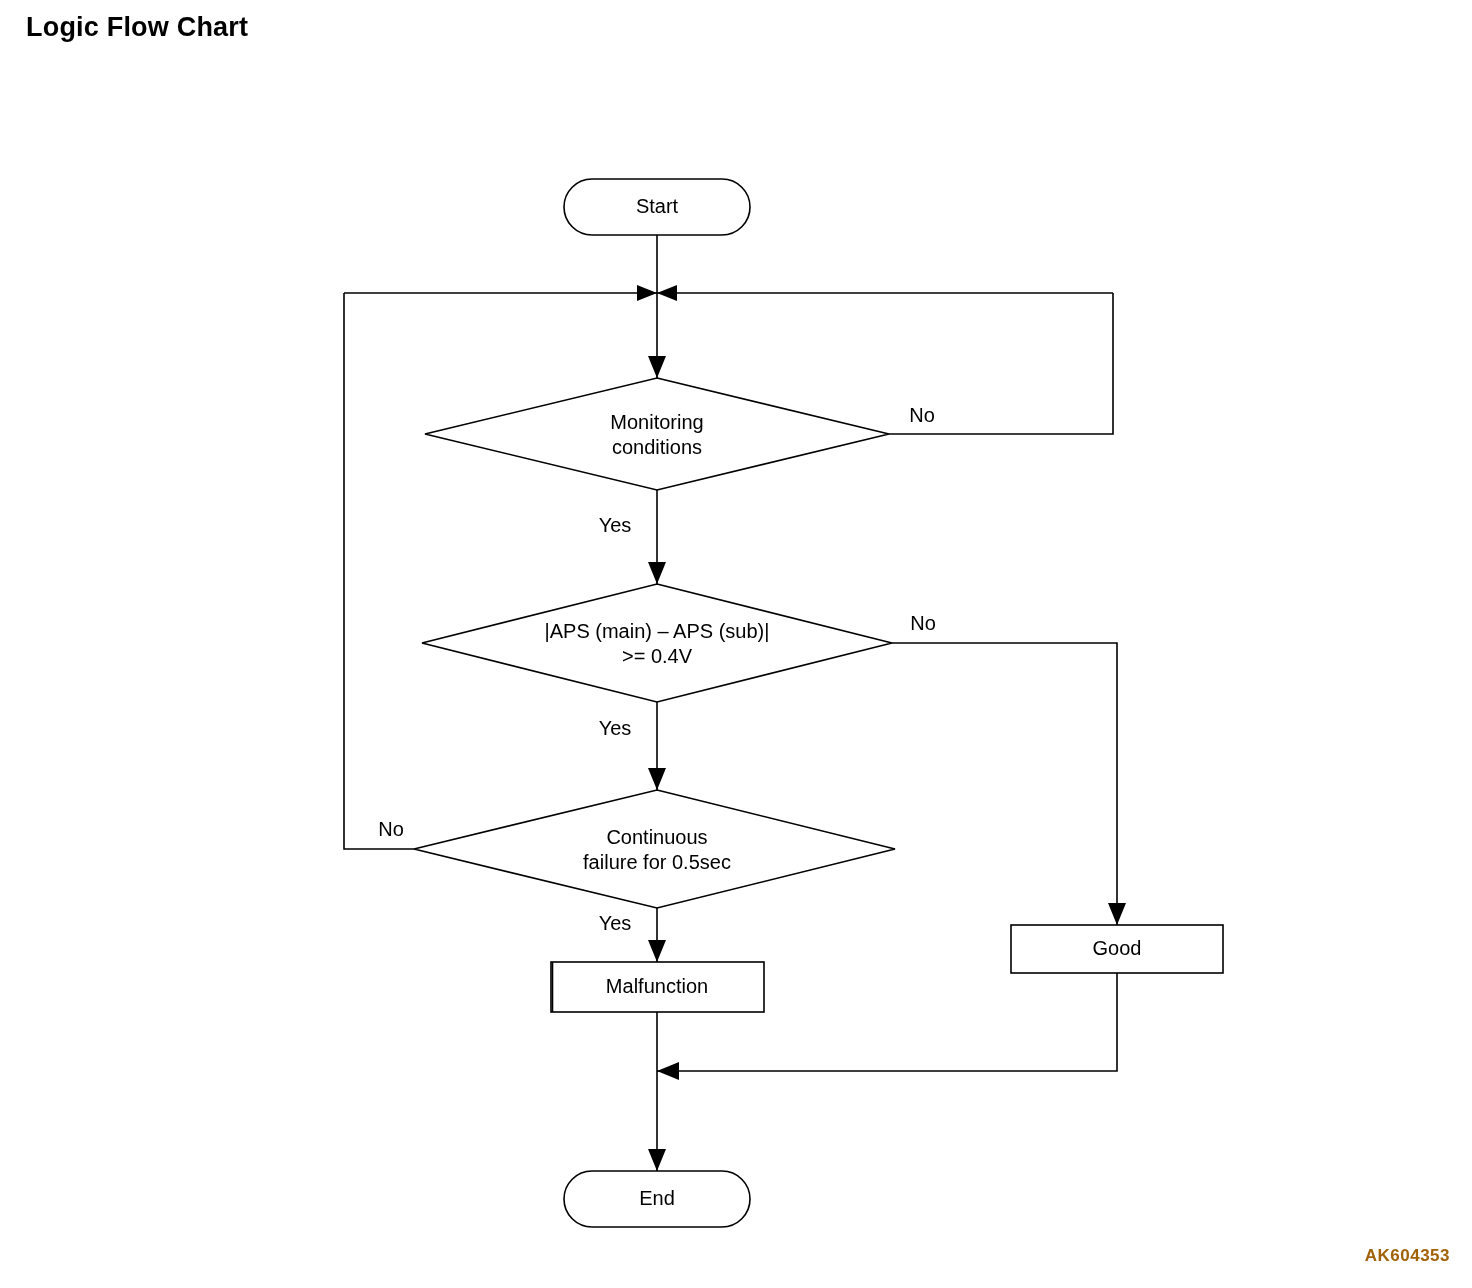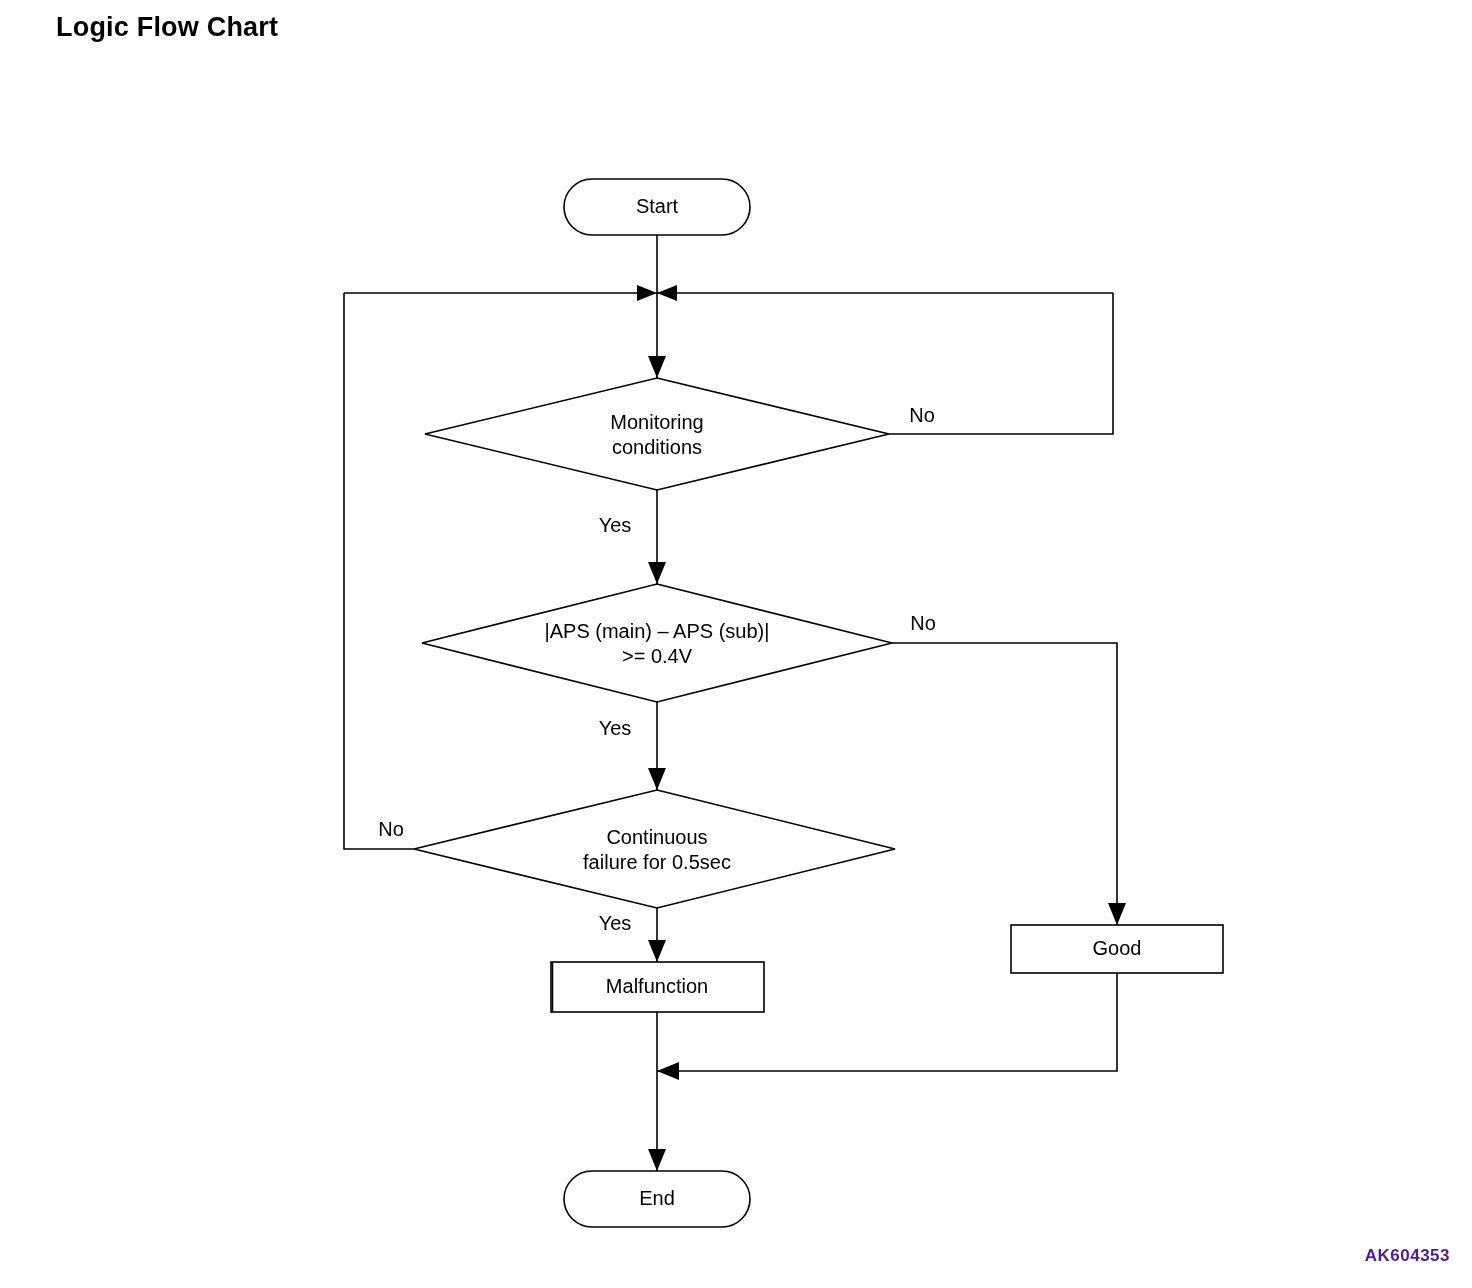--- a/index.html
+++ b/index.html
@@ -16,37 +16,36 @@
     overflow: hidden;
   }
   #page-title {
     position: absolute;
     left: 26px;
     top: 12px;
     font-size: 27px;
     font-weight: bold;
     letter-spacing: 0.2px;
     white-space: nowrap;
-    margin-left: 30px;
   }
   #chart-area {
     position: absolute;
     left: 0;
     top: 0;
     width: 1472px;
     height: 1288px;
   }
   #footer-code {
     position: absolute;
     right: 22px;
     bottom: 22px;
     font-size: 17px;
     font-weight: bold;
     letter-spacing: 0.5px;
-    color: #4c1d95;
+    color: #a16207;
     white-space: nowrap;
   }
   svg { display: block; }
   .edge {
     stroke: #000000;
     stroke-width: 1.6;
     fill: none;
   }
   .arrowhead { fill: #000000; stroke: none; }
   .node-shape {

